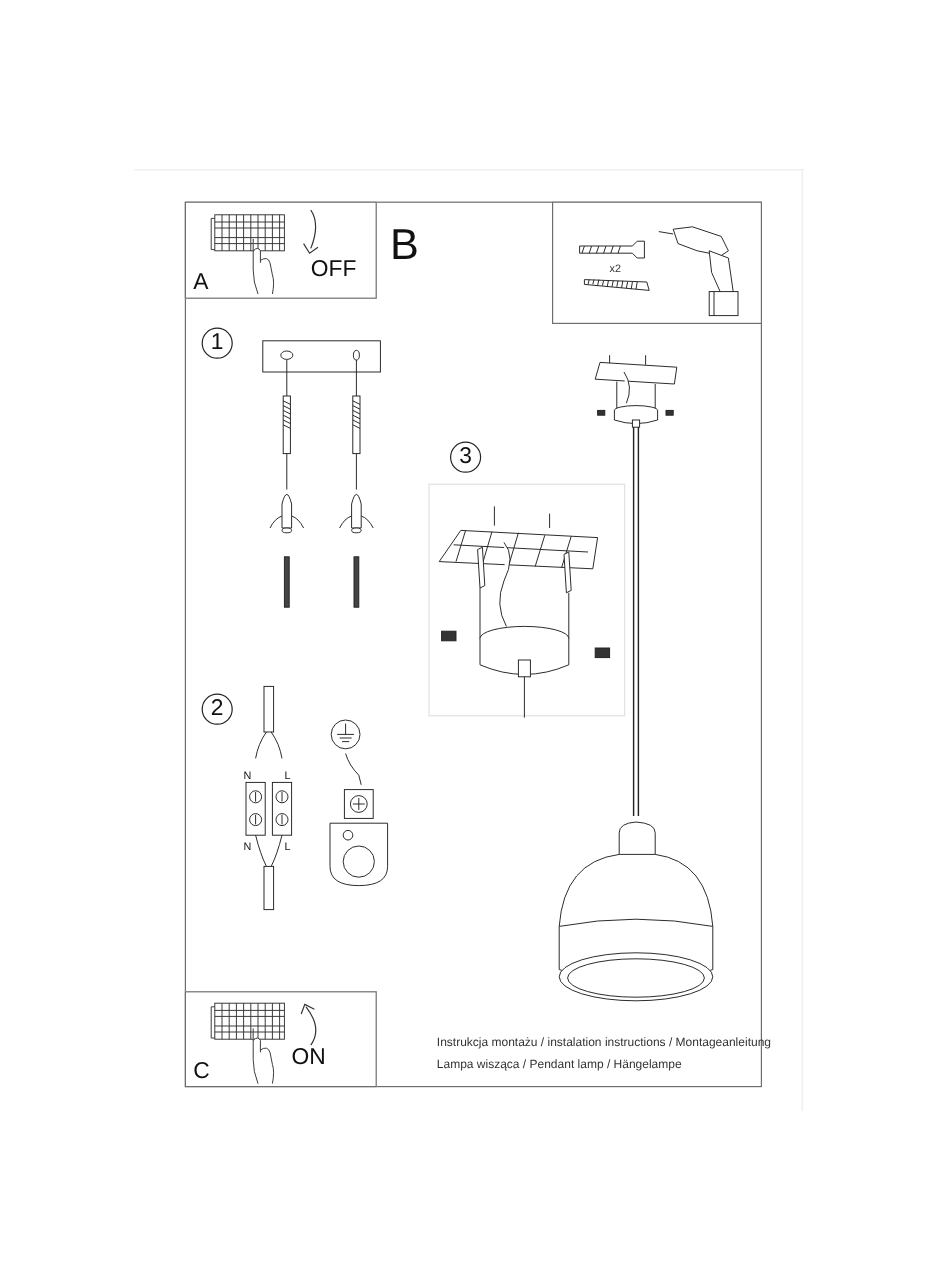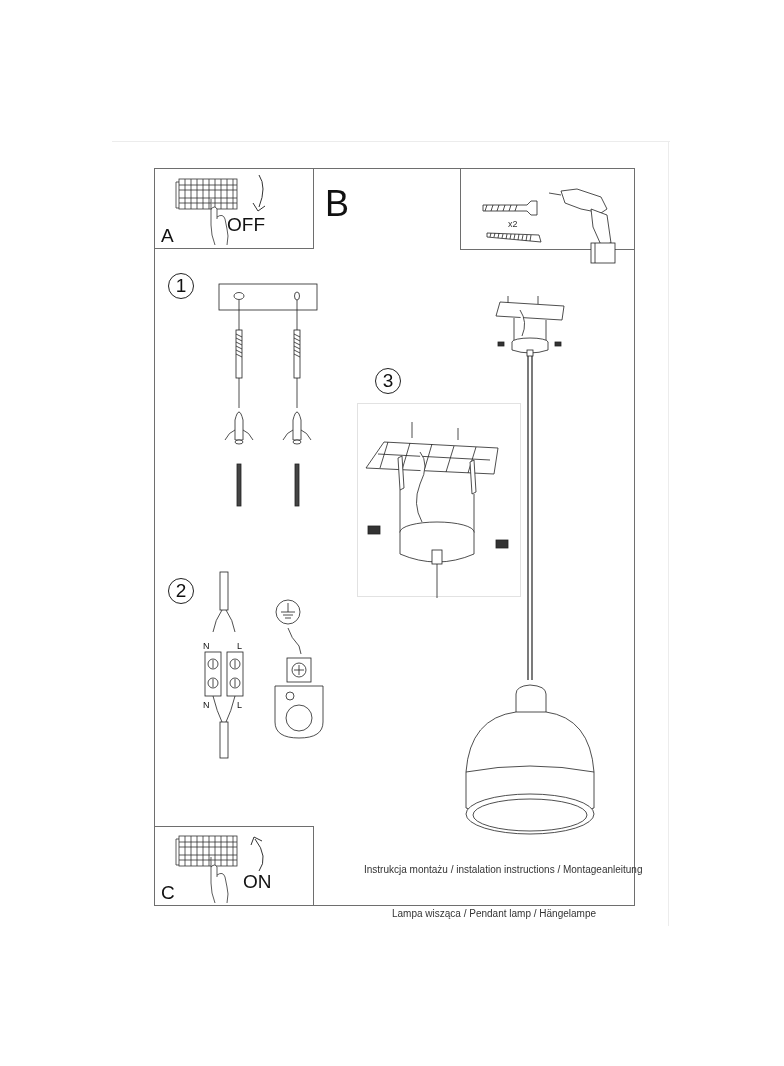--- a/index.html
+++ b/index.html
@@ -3,41 +3,41 @@
   <meta charset="utf-8">
   <style>
     html, body { margin: 0; padding: 0; background: #ffffff; }
     body { width: 784px; height: 1066px; position: relative; overflow: hidden; font-family: "Liberation Sans", sans-serif; }
     .page-edge-top { position: absolute; left: 112px; top: 141px; width: 558px; height: 1px; background: #ececec; }
     .page-edge-right { position: absolute; left: 668px; top: 141px; width: 1px; height: 785px; background: #ececec; }
     .frame { position: absolute; left: 154px; top: 168px; width: 481px; height: 738px; border: 1.5px solid #6e6e6e; box-sizing: border-box; }
     .box { position: absolute; border: 1.5px solid #6e6e6e; box-sizing: border-box; background: #fff; }
     .box-a { left: 154px; top: 168px; width: 160px; height: 81px; }
     .box-c { left: 154px; top: 826px; width: 160px; height: 80px; }
-    .box-tools { left: 460px; top: 168px; width: 175px; height: 82px; }
+    .box-tools { left: 460px; top: 168px; width: 175px; height: 102px; }
     .box-step3 { position: absolute; left: 357px; top: 403px; width: 164px; height: 194px; border: 1px solid #e2e2e2; box-sizing: border-box; }
     .big-letter { position: absolute; font-size: 36px; color: #111; line-height: 1; }
     .corner-letter { position: absolute; font-size: 19px; color: #111; line-height: 1; }
     .state-label { position: absolute; font-size: 19px; color: #111; line-height: 1; }
     .step-num { position: absolute; width: 24px; height: 24px; border: 1.3px solid #222; border-radius: 50%; font-size: 19px; line-height: 24px; text-align: center; color: #111; box-sizing: content-box; }
     .footer-text { position: absolute; left: 364px; font-size: 10px; color: #333; line-height: 12px; white-space: nowrap; }
     svg { position: absolute; overflow: visible; }
     .qty { position: absolute; font-size: 9px; color: #333; }
   </style>
 </head>
 <body>
 
 <div class="page-edge-top"></div>
 <div class="page-edge-right"></div>
 
 <div class="frame"></div>
 
 <div class="box box-a">
   <span class="corner-letter" style="left:6px;top:57px;">A</span>
-  <span class="state-label" style="left:72px;top:46px;text-align:center;">OFF</span>
+  <span class="state-label" style="left:104px;top:46px;text-align:center;">OFF</span>
   <svg width="160" height="81" style="left:0;top:0;">
     <g stroke="#333" stroke-width="0.8" fill="none">
       <path d="M24 13 h-3 v26 h3"></path>
       <rect x="24" y="10" width="58" height="30"></rect>
       <line x1="24" y1="16" x2="82" y2="16"></line>
       <line x1="24" y1="21" x2="82" y2="21"></line>
       <line x1="24" y1="29" x2="82" y2="29"></line>
       <line x1="24" y1="34" x2="82" y2="34"></line>
       <g>
         <line x1="30" y1="10" x2="30" y2="40"></line>
@@ -215,13 +215,13 @@
           <line x1="78" y1="9" x2="78" y2="39"></line>
       </g>
       <path d="M56 30 L56 56 Q56 66 60 76 M62 48 Q68 44 70 50 L72 60 Q74 66 72 76 M56 40 Q60 36 62 40 L62 50" fill="#fff"></path>
     </g>
     <path d="M104 44 Q114 30 100 12" stroke="#333" stroke-width="1" fill="none"></path>
     <path d="M96 18 L99 10 L107 14" stroke="#333" stroke-width="1" fill="none"></path>
   </svg>
 </div>
 
 <span class="footer-text" style="top:864px;">Instrukcja montażu / instalation instructions / Montageanleitung</span>
-<span class="footer-text" style="top:908px;margin-left:28px;">Lampa wisząca / Pendant lamp / Hängelampe</span>
+<span class="footer-text" style="top:882px;">Lampa wisząca / Pendant lamp / Hängelampe</span>
 
 </body></html>

